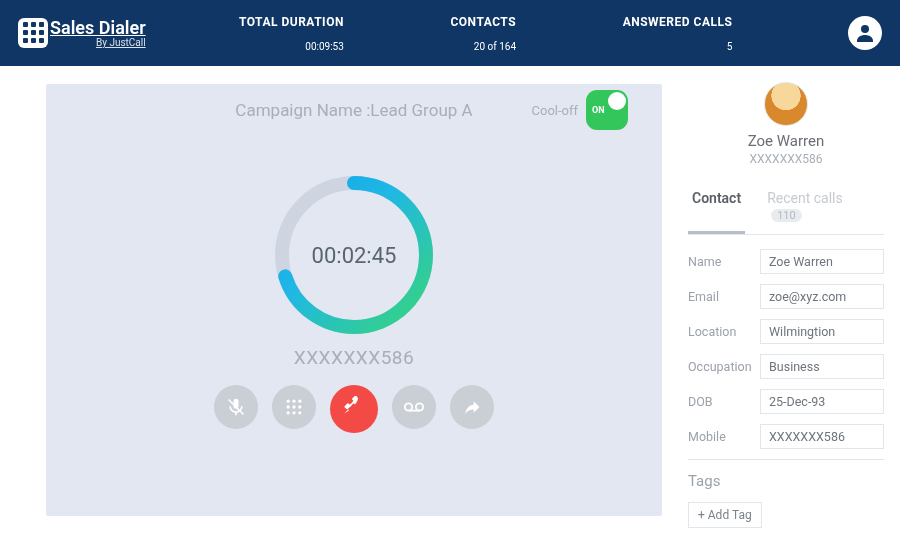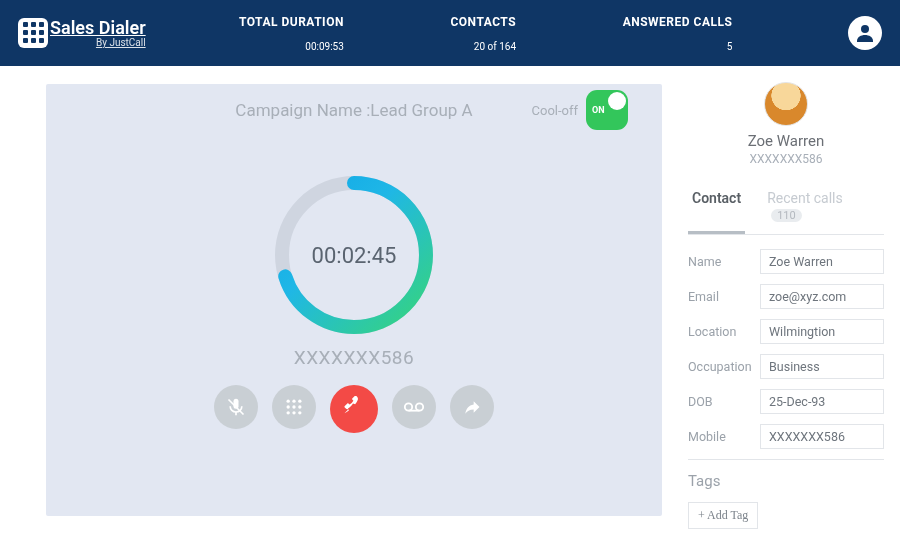--- a/index.html
+++ b/index.html
@@ -61,21 +61,21 @@
   .tab.active{color:#5a6066;font-weight:600;border-bottom:3px solid #b7bec5;}
   .tab .badge{background:#e9ecef;color:#b4b9bf;font-size:11px;border-radius:9px;padding:0 6px;margin-left:4px;}
 
   .fields{margin-top:14px;}
   .frow{display:flex;align-items:center;margin-bottom:10px;font-size:12.5px;}
   .frow .flabel{width:72px;color:#9ba2aa;}
   .frow .fval{flex:1;border:1px solid var(--border);padding:4px 8px;color:#6e757d;background:#fff;min-height:24px;}
 
   .divider{border:none;border-top:1px solid var(--border);margin:10px 0 12px;}
   .tags-title{font-size:15px;color:#9ba2aa;margin-bottom:12px;}
-  .addtag{display:inline-block;border:1px solid var(--border);font-size:12px;color:#7c838b;padding:5px 9px;background:#fff;font-family:Liberation Serif, serif;}
+  .addtag{display:inline-block;border:1px solid var(--border);font-size:12px;color:#7c838b;padding:5px 9px;background:#fff;}
 </style>
 </head>
 <body>
 
 <div class="hdr">
   <div class="brand">
     <div class="brand-icon">
       <span></span>
         <span></span>
         <span></span>

